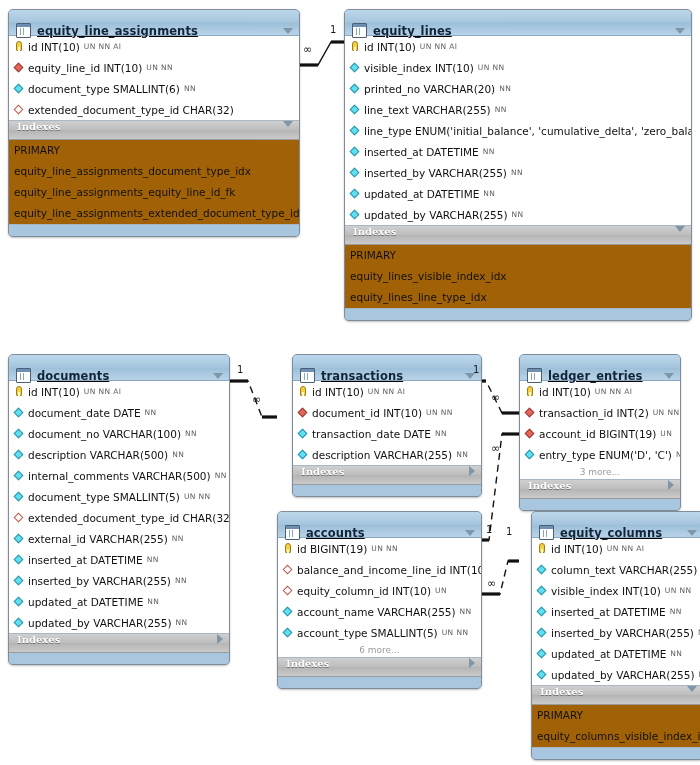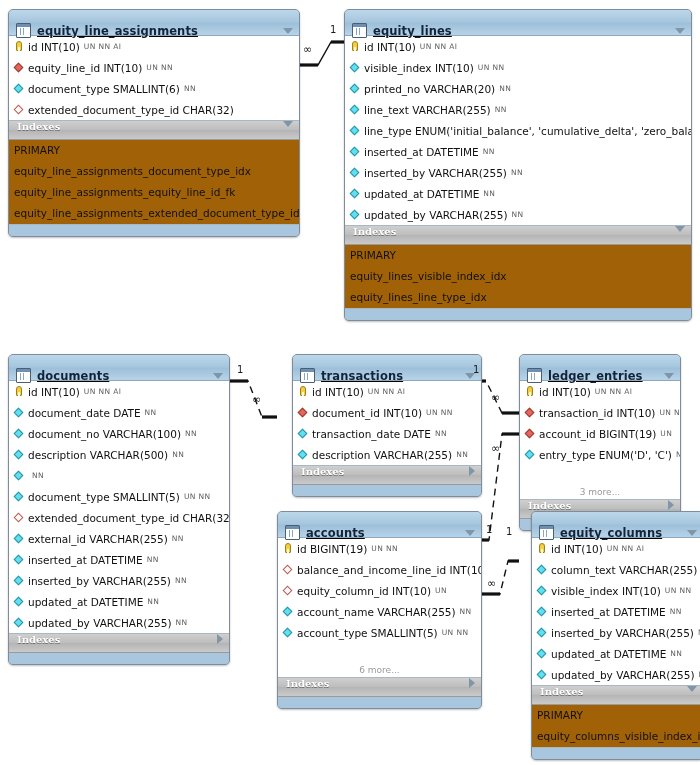--- a/index.html
+++ b/index.html
@@ -135,21 +135,20 @@
     margin-left: 4px;
     letter-spacing: 0.4px;
   }
   .more {
     height: 14px;
     line-height: 14px;
     text-align: center;
     font-size: 9px;
     color: #9a9a9a;
     background: #ffffff;
-    margin-top: 20px;
   }
 
   .idx-bar {
     height: 19px;
     display: flex;
     align-items: flex-start;
     padding: 0 6px 0 8px;
     background: linear-gradient(to bottom, #cfcfcf 0%, #bdbdbd 50%, #b4b4b4 51%, #cacaca 100%);
     border-bottom: 1px solid #9a9a9a;
     box-sizing: border-box;
@@ -381,20 +380,21 @@
           <span class="col-ico ico-cyan">
             <span class="dia"></span>
           </span>
           <span class="col-name">description VARCHAR(500)</span>
           <span class="col-flags">NN</span>
         </div>
         <div class="col">
           <span class="col-ico ico-cyan">
             <span class="dia"></span>
           </span>
+          <span class="col-name">internal_comments VARCHAR(500)</span>
           <span class="col-flags">NN</span>
         </div>
         <div class="col">
           <span class="col-ico ico-cyan">
             <span class="dia"></span>
           </span>
           <span class="col-name">document_type SMALLINT(5)</span>
           <span class="col-flags">UN NN</span>
         </div>
         <div class="col">
@@ -498,21 +498,21 @@
           <span class="col-ico ico-key">
             <span class="dia"></span>
           </span>
           <span class="col-name">id INT(10)</span>
           <span class="col-flags">UN NN AI</span>
         </div>
         <div class="col">
           <span class="col-ico ico-red">
             <span class="dia"></span>
           </span>
-          <span class="col-name">transaction_id INT(10)</span>
+          <span class="col-name">transaction_id INT(2)</span>
           <span class="col-flags">UN NN</span>
         </div>
         <div class="col">
           <span class="col-ico ico-red">
             <span class="dia"></span>
           </span>
           <span class="col-name">account_id BIGINT(19)</span>
           <span class="col-flags">UN</span>
         </div>
         <div class="col">

